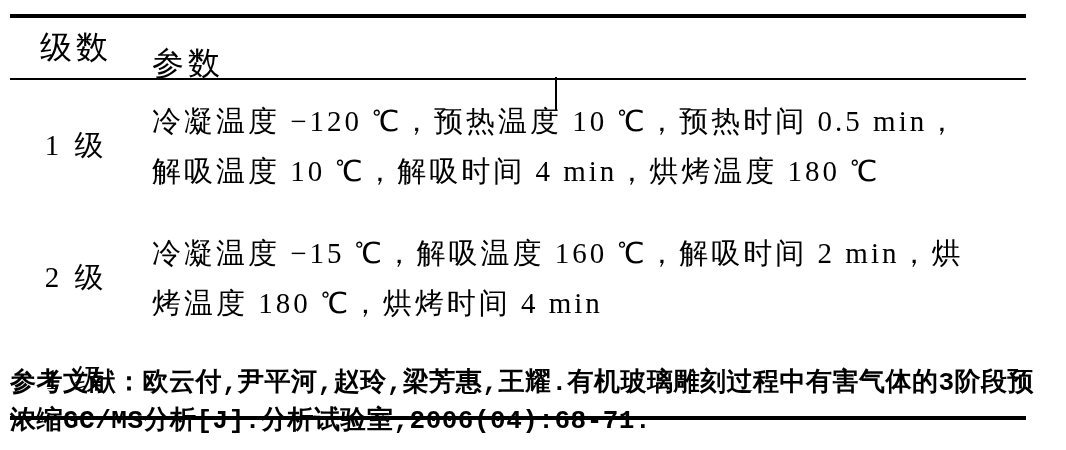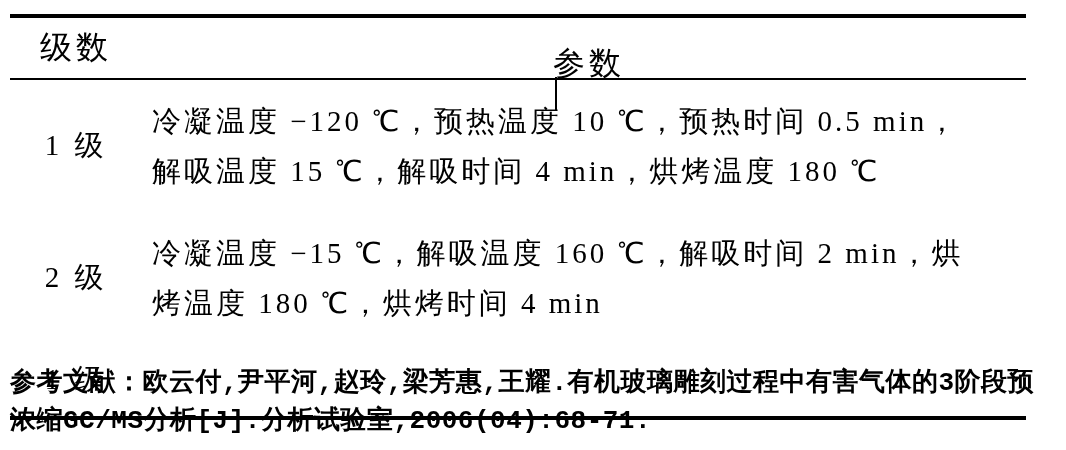--- a/index.html
+++ b/index.html
@@ -25,21 +25,21 @@
     font-size: 32px;
     letter-spacing: 4px;
   }
   .col-level {
     width: 132px;
     flex: none;
     text-align: center;
   }
   .col-params {
     flex: 1;
-    text-align: center;
+    text-align: left;
     padding-left: 10px;
     margin-top: 32px;
   }
   .body-row {
     display: flex;
     padding: 16px 0;
   }
   .row-level {
     width: 132px;
     flex: none;
@@ -85,21 +85,21 @@
     <div class="col-level">级数</div>
     <div class="col-params">参数</div>
   </div>
 
   <div class="rule-thin"></div>
 
   <div class="body-row">
     <div class="row-level">1 级</div>
     <div class="row-params">
       <div class="param-line">冷凝温度 −120 ℃，预热温度 10 ℃，预热时间 0.5 min，</div>
-      <div class="param-line">解吸温度 15 ℃，解吸时间 4 min，烘烤温度 180 ℃</div>
+      <div class="param-line">解吸温度 10 ℃，解吸时间 4 min，烘烤温度 180 ℃</div>
     </div>
   </div>
 
   <div class="body-row">
     <div class="row-level">2 级</div>
     <div class="row-params">
       <div class="param-line">冷凝温度 −15 ℃，解吸温度 160 ℃，解吸时间 2 min，烘</div>
       <div class="param-line">烤温度 180 ℃，烘烤时间 4 min</div>
     </div>
   </div>

